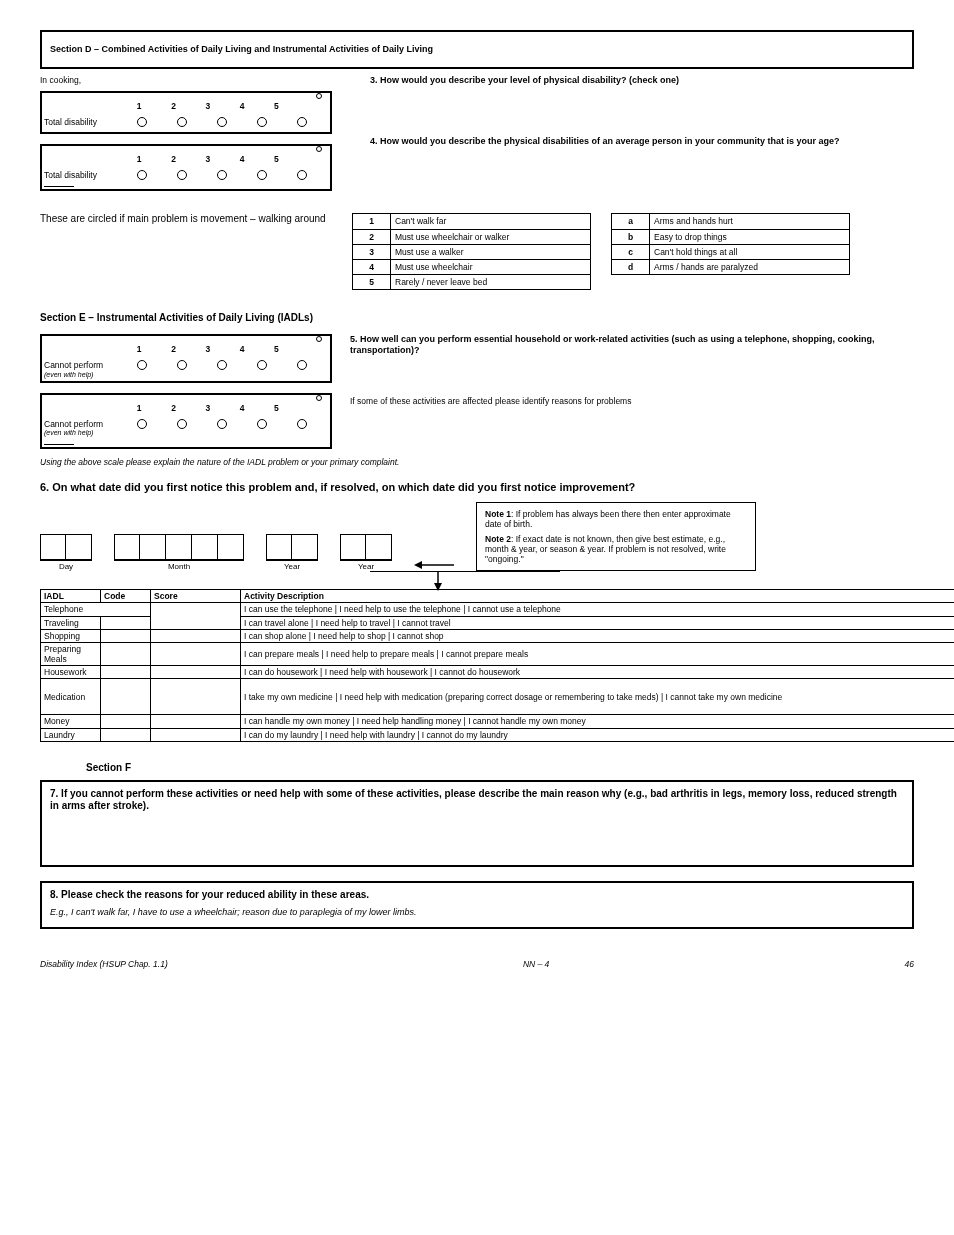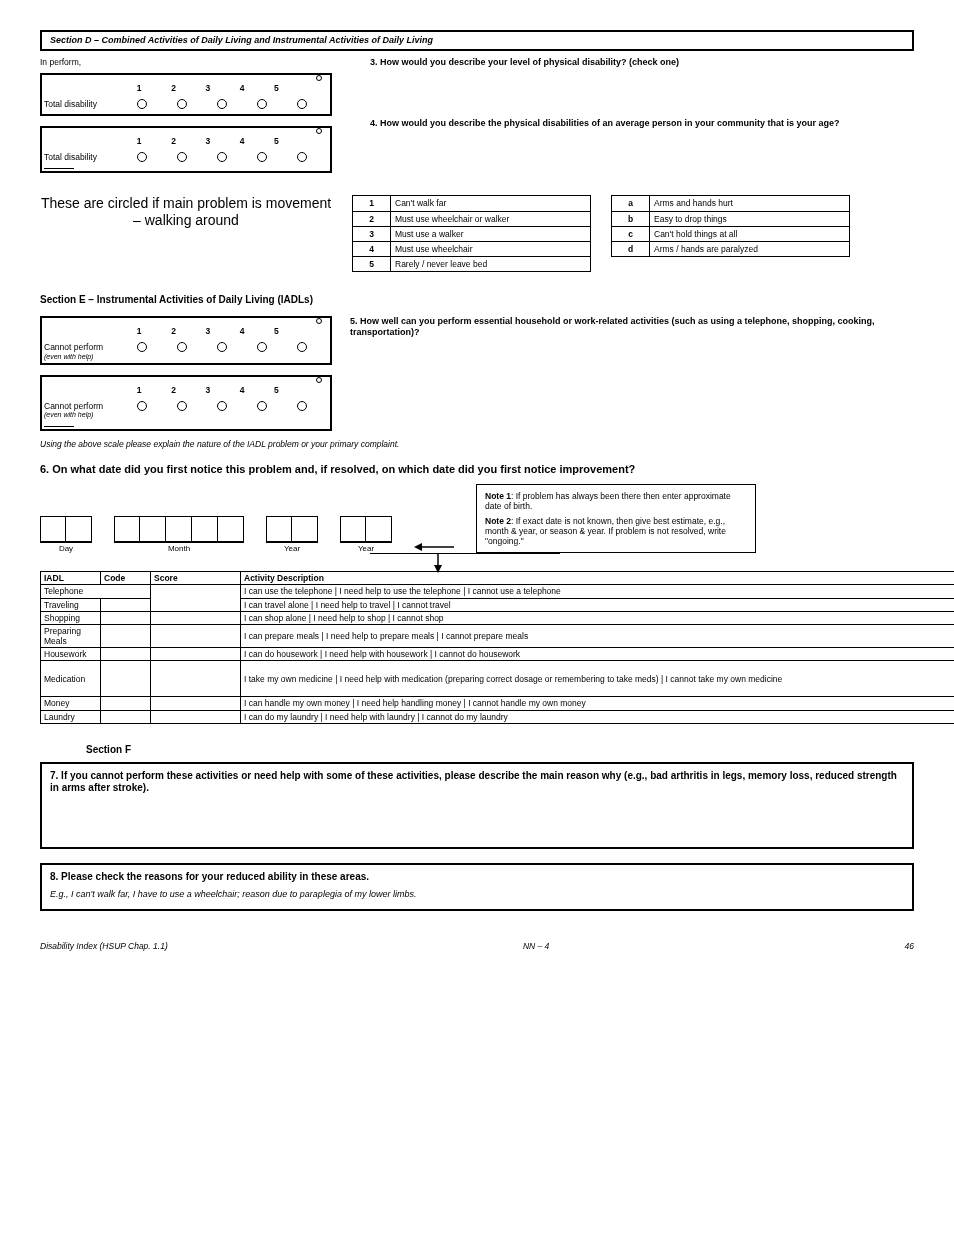--- a/index.html
+++ b/index.html
@@ -1,18 +1,18 @@
 <!DOCTYPE html>
 <html><head>
 <meta charset="utf-8">
 <style>
   * { box-sizing: border-box; margin: 0; padding: 0; }
   body { font-family: Arial, sans-serif; font-size: 9px; color: #000; background:#fff; width: 954px; margin: 0 auto; padding: 30px 40px 20px 40px; line-height: 1.2; }
   .section-title { font-weight: bold; font-size: 10px; margin: 4px 0 6px 0; }
-  .thickbox { border: 2px solid #000; padding: 3px 8px; margin-bottom: 6px; font-style: italic; }
+  .thickbox { border: 2px solid #000; padding: 12px 8px; margin-bottom: 6px; }
   .likert-label-left { width: 78px; font-size:8.5px; }
   .vstack { display:flex; flex-direction:column; gap:4px; }
   .right-block { margin-left: 20px; font-size: 9px; }
   .instr-row { display:flex; gap:20px; margin-top: 10px; }
   .mini-table { border-collapse: collapse; font-size:8.5px; }
   .mini-table td { border:1px solid #000; padding: 2px 4px; vertical-align: top; }
   .mini-table .code-cell { width: 38px; font-weight: bold; text-align:center; }
   .mini-table .desc-cell { width: 200px; }
   .likert-block { border: 2px solid #000; padding: 8px 2px 2px 2px; width: 292px; }
   .likert-numbers { display:flex; margin-left:78px; }
@@ -47,21 +47,21 @@
 </head>
 <body>
 
 <div class="thickbox">
   <span class="bold">Section D – Combined Activities of Daily Living and Instrumental Activities of Daily Living</span>
 </div>
 
 <div style="display:flex; align-items:flex-start; gap:18px;">
 
   <div class="vstack">
-    <div style="font-size:8.5px; margin-bottom:2px;">In perform,</div>
+    <div style="font-size:8.5px; margin-bottom:2px;">In cooking,</div>
 
     <div class="likert-block">
       <div class="likert-numbers">
         <div class="col">1</div>
         <div class="col">2</div>
         <div class="col">3</div>
         <div class="col">4</div>
         <div class="col">5</div>
         <div class="col" style="position:relative;">
           <span class="radio-small" style="position:absolute; top:-8px; right:6px;"></span>
@@ -109,21 +109,21 @@
   </div>
 
   <div class="right-block" style="flex:1;">
     <div class="bold" style="margin-bottom:6px;">3. How would you describe your level of physical disability? (check one)</div>
     <div style="height:44px;"></div>
     <div class="bold">4. How would you describe the physical disabilities of an average person in your community that is your age?</div>
   </div>
 </div>
 
 <div class="instr-row" style="margin-top:22px; align-items:flex-start;">
-  <div style="width:292px; font-size:14px;text-align:center;">
+  <div style="width:292px; font-size:10px;">
     <div>These are circled if main problem is movement – walking around</div>
   </div>
   <table class="mini-table">
     <tbody>
         <tr>
           <td class="code-cell">1</td>
           <td class="desc-cell">Can't walk far</td>
         </tr>
     <tr>
           <td class="code-cell">2</td>
@@ -219,20 +219,21 @@
           <div class="col"><span class="radio-circle"></span></div>
           <div class="col"><span class="radio-circle"></span></div>
           <div class="col"><span class="radio-circle"></span></div>
         </div>
       </div>
     </div>
   </div>
   <div style="flex:1;">
     <div class="bold" style="margin-bottom:10px;">5. How well can you perform essential household or work-related activities (such as using a telephone, shopping, cooking, transportation)?</div>
     <div style="height:30px;"></div>
+    <div style="font-size:8.5px;">If some of these activities are affected please identify reasons for problems</div>
   </div>
 </div>
 
 <div class="italic" style="font-size:8.5px; margin-top:8px;">Using the above scale please explain the nature of the IADL problem or your primary complaint.</div>
 
 <div class="bold" style="margin-top:14px; font-size:11px;">6. On what date did you first notice this problem and, if resolved, on which date did you first notice improvement?</div>
 
 <div class="q6-container">
   <div class="cellgroup">
     <div class="cellrow">

